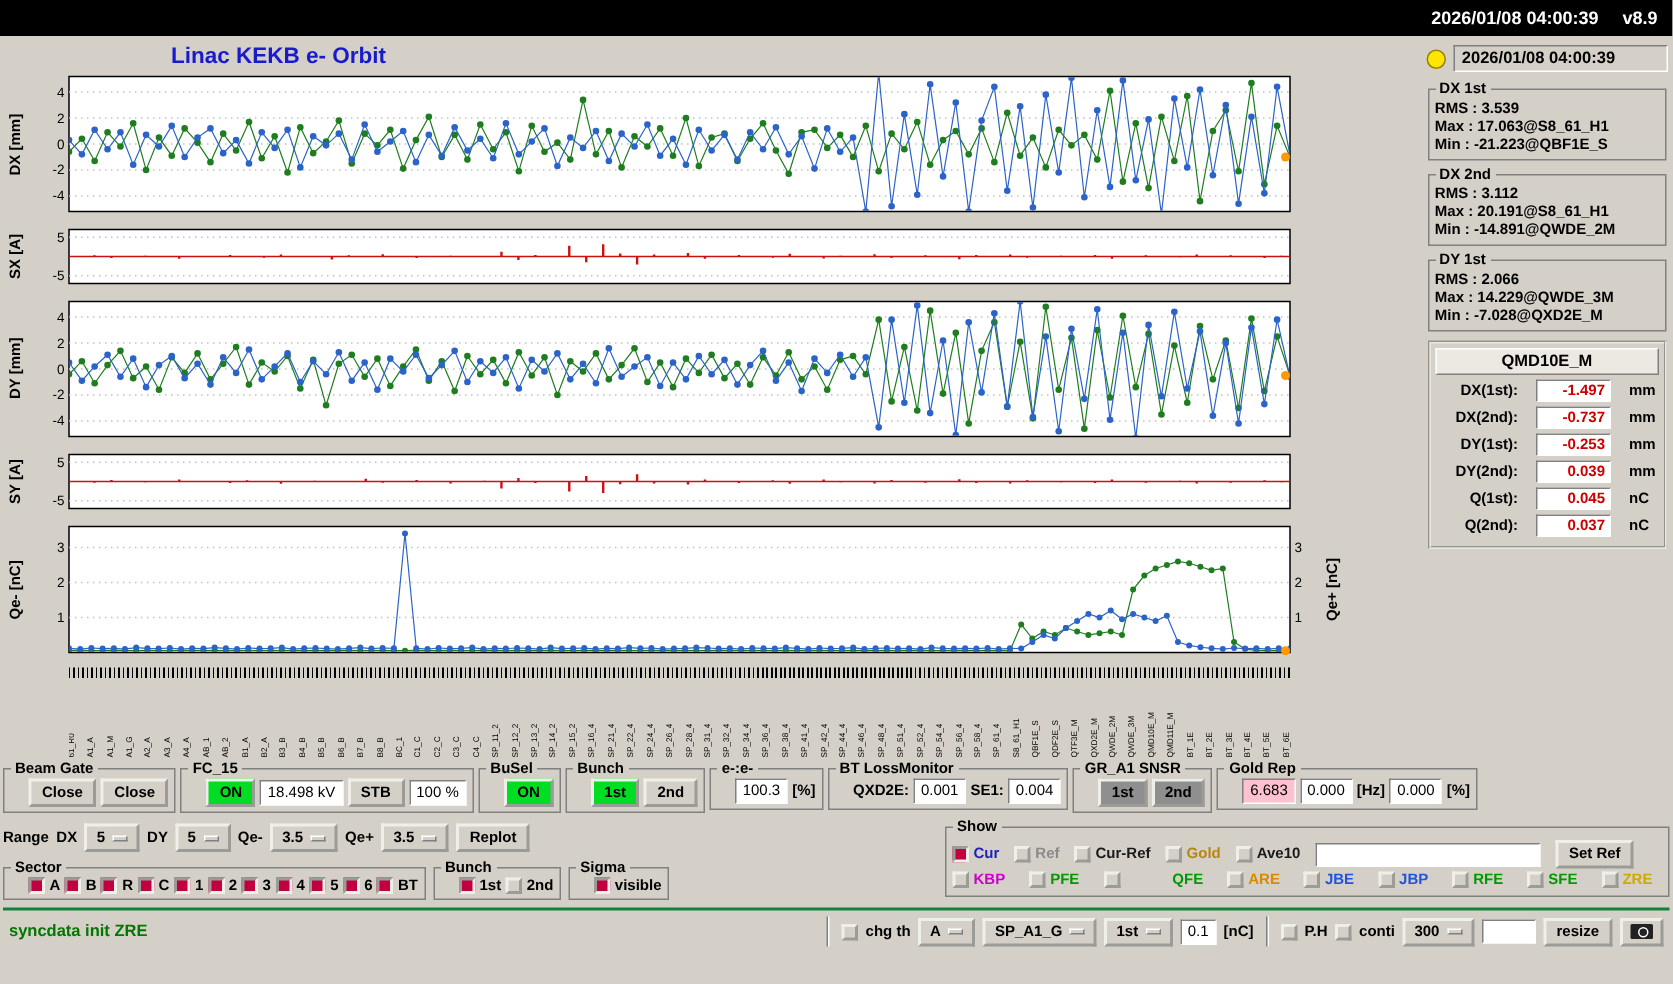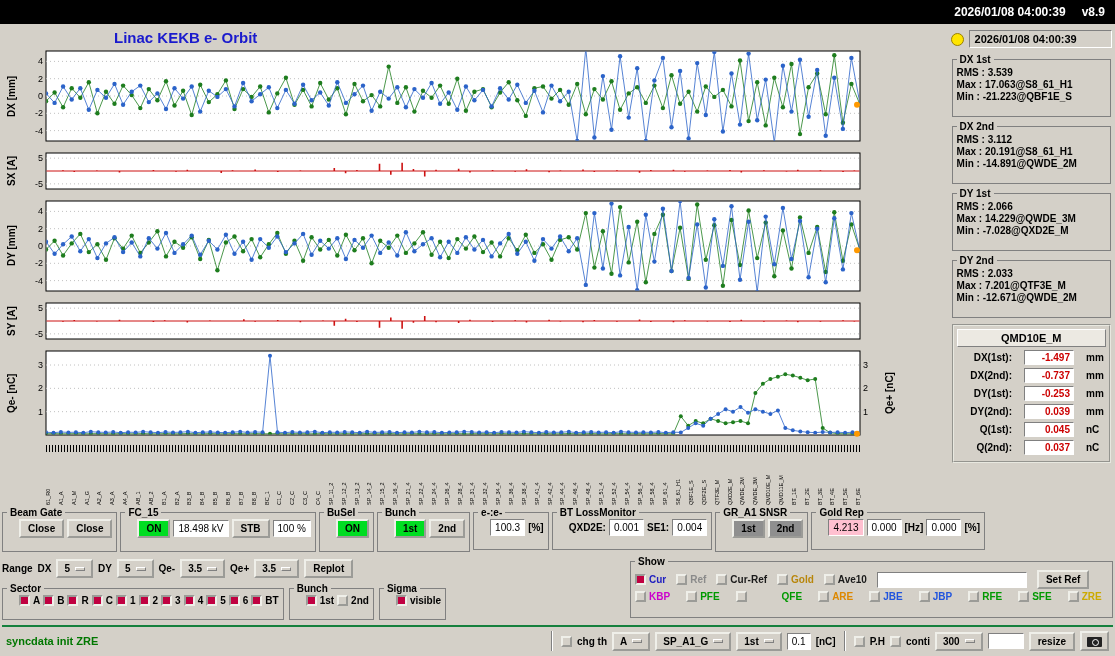--- a/index.html
+++ b/index.html
@@ -27,21 +27,21 @@
              justify-content:space-between; overflow:hidden; }
   .xlabels span { writing-mode:vertical-rl; transform:rotate(180deg);
                   font-size:5.5px; line-height:1; color:#000; white-space:nowrap; }
 
   .rpanel { width:188px; padding:6px 3px 0 0; display:flex; flex-direction:column; gap:4px; }
   .rp-head { display:flex; align-items:center; gap:5px; margin-bottom:2px; }
   .ind { width:13px; height:13px; border-radius:50%; background:#ffe500; border:1px solid #997f00; }
   .timebox { flex:1; border:1px solid; border-color:#808080 #fff #fff #808080;
              background:#d4d0c8; font-size:11px; font-weight:bold; padding:2px 5px; white-space:nowrap; }
 
-  fieldset { margin:0; padding:1px 4px 13px; border:1px solid #808080; }
+  fieldset { margin:0; padding:1px 4px 3px; border:1px solid #808080; }
   legend { font-size:10px; font-weight:bold; padding:0 3px; }
   .gb { display:flex; align-items:center; gap:3px;margin-left:12px; }
 
   .statbox { margin:0 1px; }
   .statline { font-size:10px; font-weight:bold; white-space:nowrap; margin:1px 0; }
 
   .qmdbox { border:2px groove #e8e8e0; margin:2px 1px; padding:3px; }
   .qmdtitle { border:1px solid; border-color:#fff #808080 #808080 #fff; background:#ece9e2;
               font-weight:bold; font-size:11px; text-align:center; padding:2px; margin-bottom:3px; }
   .qmdrow { display:flex; align-items:center; justify-content:flex-end; gap:12px;
@@ -1009,26 +1009,20 @@
         <div class="statline">Min : -14.891@QWDE_2M</div>
       </fieldset>
 
       <fieldset class="statbox">
         <legend>DY 1st</legend>
         <div class="statline">RMS : 2.066</div>
         <div class="statline">Max : 14.229@QWDE_3M</div>
         <div class="statline">Min : -7.028@QXD2E_M</div>
       </fieldset>
 
-      <fieldset class="statbox">
-        <legend>DY 2nd</legend>
-        <div class="statline">RMS : 2.033</div>
-        <div class="statline">Max : 7.201@QTF3E_M</div>
-        <div class="statline">Min : -12.671@QWDE_2M</div>
-      </fieldset>
 
       <div class="qmdbox">
         <div class="qmdtitle">QMD10E_M</div>
         <div class="qmdrow">
           <span>DX(1st):</span>
           <span class="qmdval">-1.497</span>
           <span class="qmdunit">mm</span>
         </div>
         <div class="qmdrow">
           <span>DX(2nd):</span>
@@ -1118,21 +1112,21 @@
         <legend>GR_A1 SNSR</legend>
         <div class="gb">
           <button class="btn btn-dark">1st</button>
           <button class="btn btn-dark">2nd</button>
         </div>
       </fieldset>
 
       <fieldset>
         <legend>Gold Rep</legend>
         <div class="gb">
-          <span class="field pink">4.213</span>
+          <span class="field pink">6.683</span>
           <span class="field">0.000</span>
           <span class="lbl">[Hz]</span>
           <span class="field">0.000</span>
           <span class="lbl">[%]</span>
         </div>
       </fieldset>
     </div>
 
     <div class="crow23">
       <div class="leftcol">

